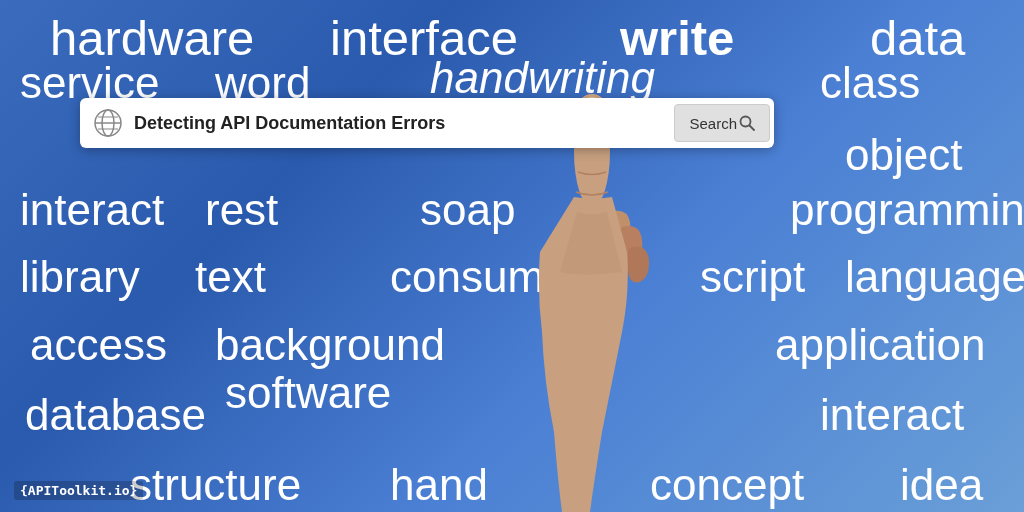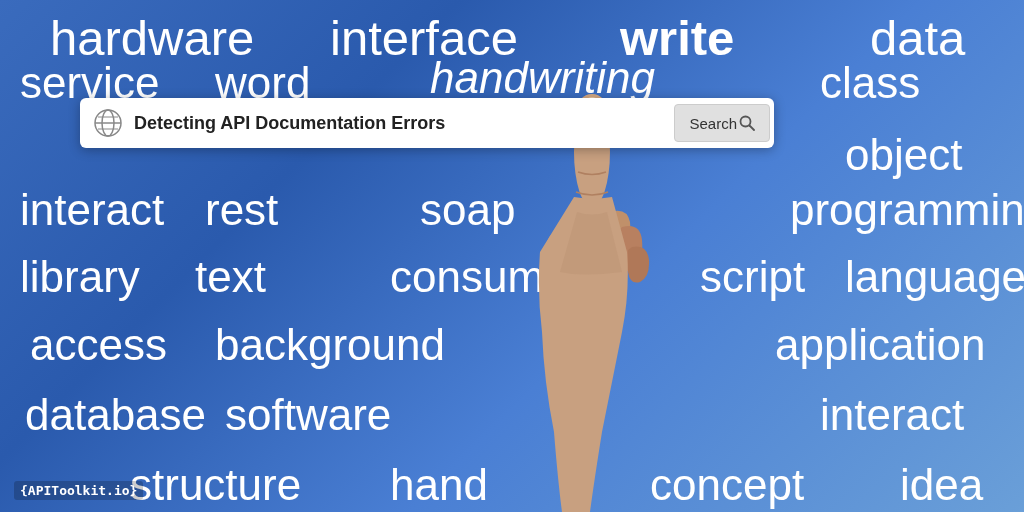--- a/index.html
+++ b/index.html
@@ -130,21 +130,21 @@
     <span class="word word-xl" style="top: 185px; left: 790px;">programming</span>
     <span class="word word-xl" style="top: 252px; left: 20px;">library</span>
     <span class="word word-xl" style="top: 252px; left: 195px;">text</span>
     <span class="word word-xl" style="top: 252px; left: 390px;">consumer</span>
     <span class="word word-xl" style="top: 252px; left: 700px;">script</span>
     <span class="word word-xl" style="top: 252px; left: 845px;">language</span>
     <span class="word word-xl" style="top: 320px; left: 30px;">access</span>
     <span class="word word-xl" style="top: 320px; left: 215px;">background</span>
     <span class="word word-xl" style="top: 320px; left: 775px;">application</span>
     <span class="word word-xl" style="top: 390px; left: 25px;">database</span>
-    <span class="word word-xl" style="top: 390px; left: 225px; text-align: right;">software</span>
+    <span class="word word-xl" style="top: 368px; left: 225px; text-align: right;">software</span>
     <span class="word word-xl" style="top: 390px; left: 820px;">interact</span>
     <span class="word word-xl" style="top: 460px; left: 130px;">structure</span>
     <span class="word word-xl" style="top: 460px; left: 390px;">hand</span>
     <span class="word word-xl" style="top: 460px; left: 650px;">concept</span>
     <span class="word word-xl" style="top: 460px; left: 900px;">idea</span>
   </div>
 
 <div class="hand-container">
   <svg class="hand-svg" viewBox="0 0 220 420" xmlns="http://www.w3.org/2000/svg">
 

